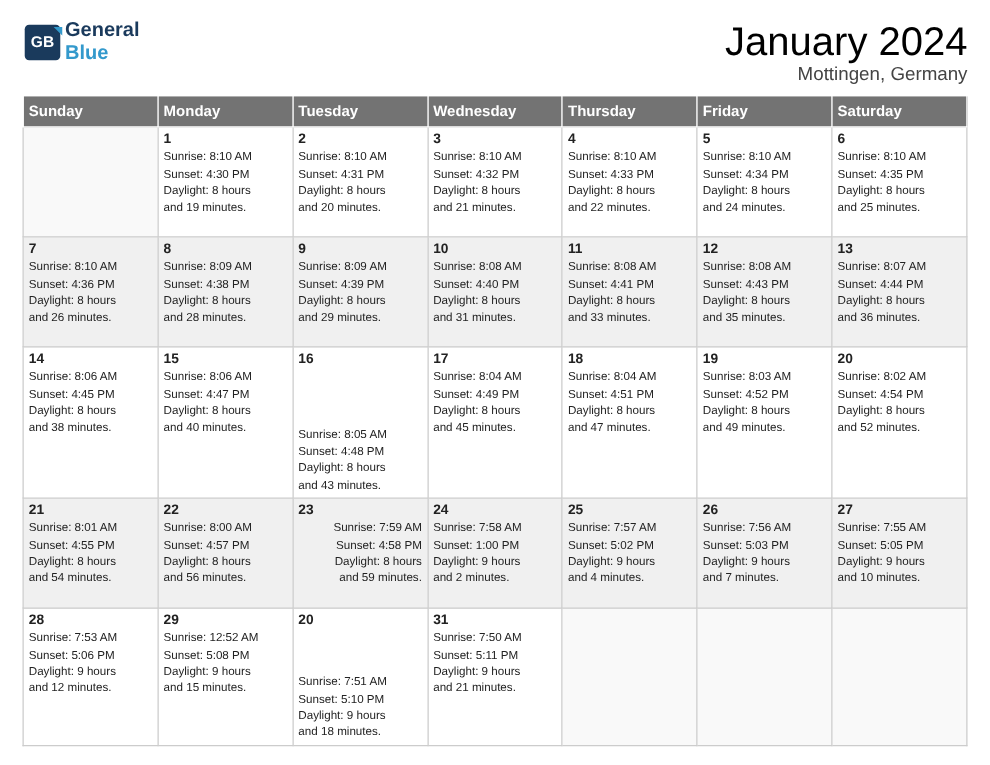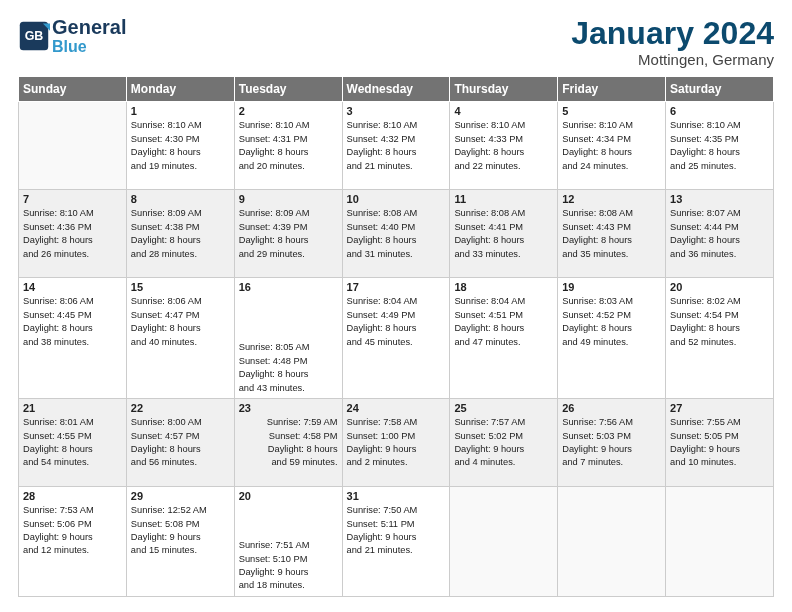--- a/index.html
+++ b/index.html
@@ -29,22 +29,22 @@
     .logo-icon {
       width: 32px;
       height: 32px;
       margin-right: 2px;
     }
     .title-block {
       text-align: right;
     }
     .cal-title {
       font-size: 32px;
-      font-weight: bold;
-      color: #0c4a6e;
+      font-weight: normal;
+      color: #000000;
       line-height: 1.1;
     }
     .cal-subtitle {
       font-size: 15px;
       color: #444;
     }
     .calendar {
       width: 100%;
       border-collapse: collapse;
       table-layout: fixed;
@@ -95,21 +95,21 @@
 <div class="page">
 
   <div class="header">
     <div class="logo">
       <svg class="logo-icon" viewBox="0 0 36 36">
         <rect x="2" y="2" width="32" height="32" rx="4" fill="#1a3a5c"></rect>
         <text x="18" y="22" text-anchor="middle" fill="white" font-size="14" font-weight="bold" font-family="Arial">GB</text>
         <polygon points="28,4 36,4 36,12" fill="#3399cc"></polygon>
       </svg>
       <div>
-        <div style="font-size:20px;font-weight:bold;color:#1a3a5c;line-height:1.1;">General</div>
+        <div style="font-size:16px;font-weight:bold;color:#1a3a5c;line-height:1.1;">General</div>
         <div style="font-size:16px;font-weight:bold;color:#3399cc;line-height:1.1;">Blue</div>
       </div>
     </div>
     <div class="title-block">
       <div class="cal-title">January 2024</div>
       <div class="cal-subtitle">Mottingen, Germany</div>
     </div>
   </div>
 
   <table class="calendar">

